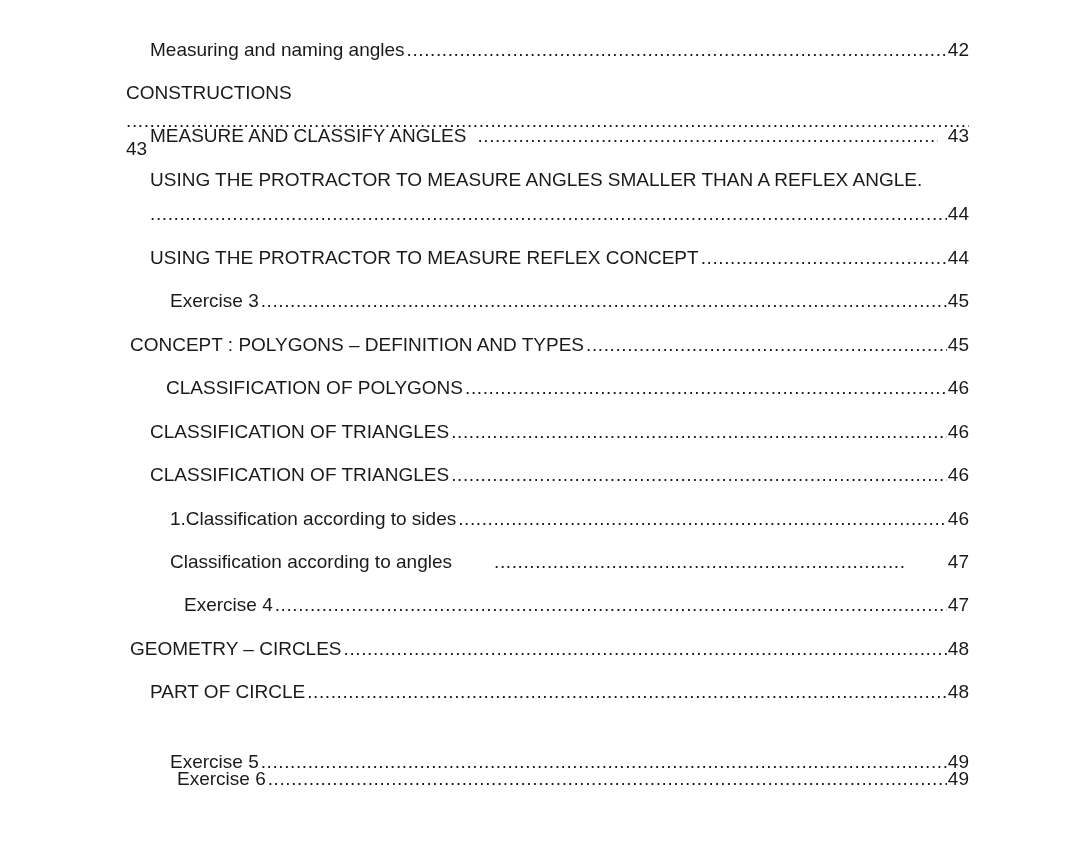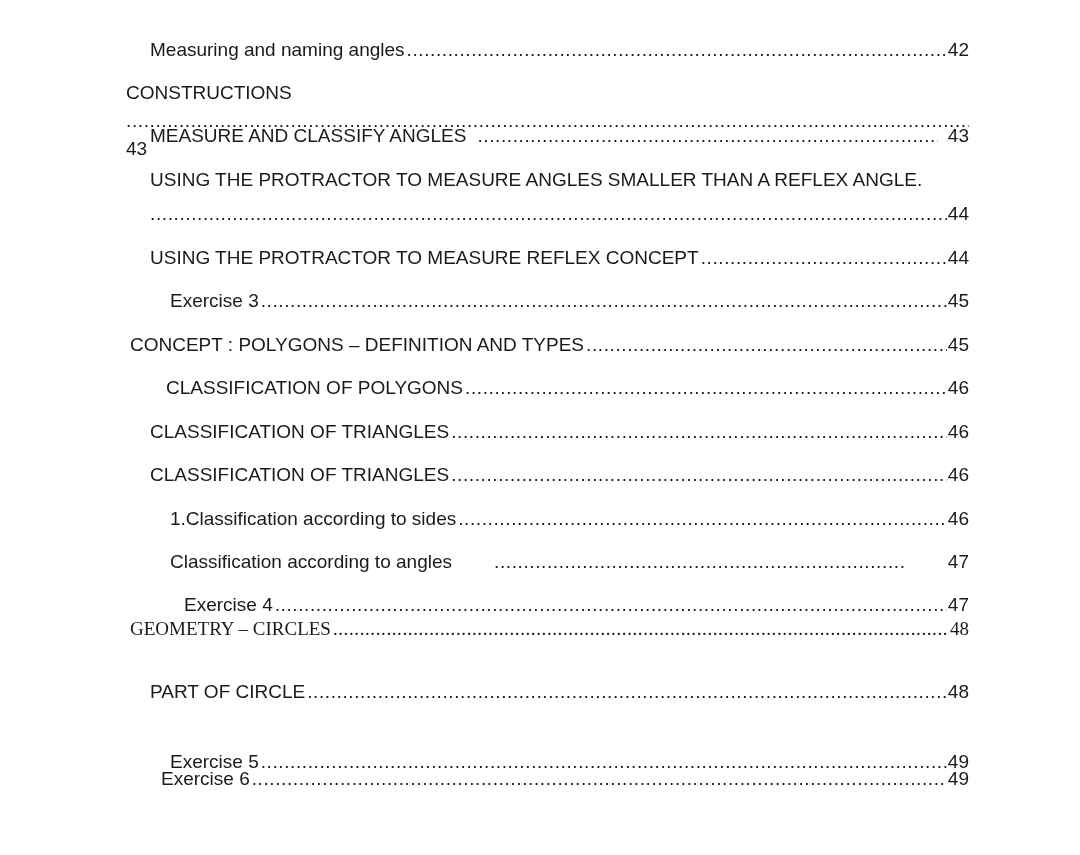--- a/index.html
+++ b/index.html
@@ -169,21 +169,21 @@
   </div>
 
   <div class="toc-entry" style="top:591px;">
     <div class="toc-line" style="left:164px;margin-left:20px;">
       <span class="toc-title">Exercise 4</span>
       <span class="toc-leader"></span>
       <span class="toc-page">47</span>
     </div>
   </div>
 
-  <div class="toc-entry" style="top:615px;font-family:Liberation Serif, serif;">
+  <div class="toc-entry" style="top:635px;">
     <div class="toc-line" style="left:130px;">
       <span class="toc-title">GEOMETRY – CIRCLES</span>
       <span class="toc-leader"></span>
       <span class="toc-page">48</span>
     </div>
   </div>
 
   <div class="toc-entry" style="top:678px;">
     <div class="toc-line" style="left:150px;">
       <span class="toc-title">PART OF CIRCLE</span>
@@ -194,20 +194,20 @@
 
   <div class="toc-entry" style="top:748px;">
     <div class="toc-line" style="left:170px;">
       <span class="toc-title">Exercise 5</span>
       <span class="toc-leader"></span>
       <span class="toc-page">49</span>
     </div>
   </div>
 
   <div class="toc-entry" style="top:765px;">
-    <div class="toc-line" style="left:161px;">
+    <div class="toc-line" style="left:177px;">
       <span class="toc-title">Exercise 6</span>
       <span class="toc-leader"></span>
       <span class="toc-page">49</span>
     </div>
   </div>
 
 </div>
 
 </body></html>

